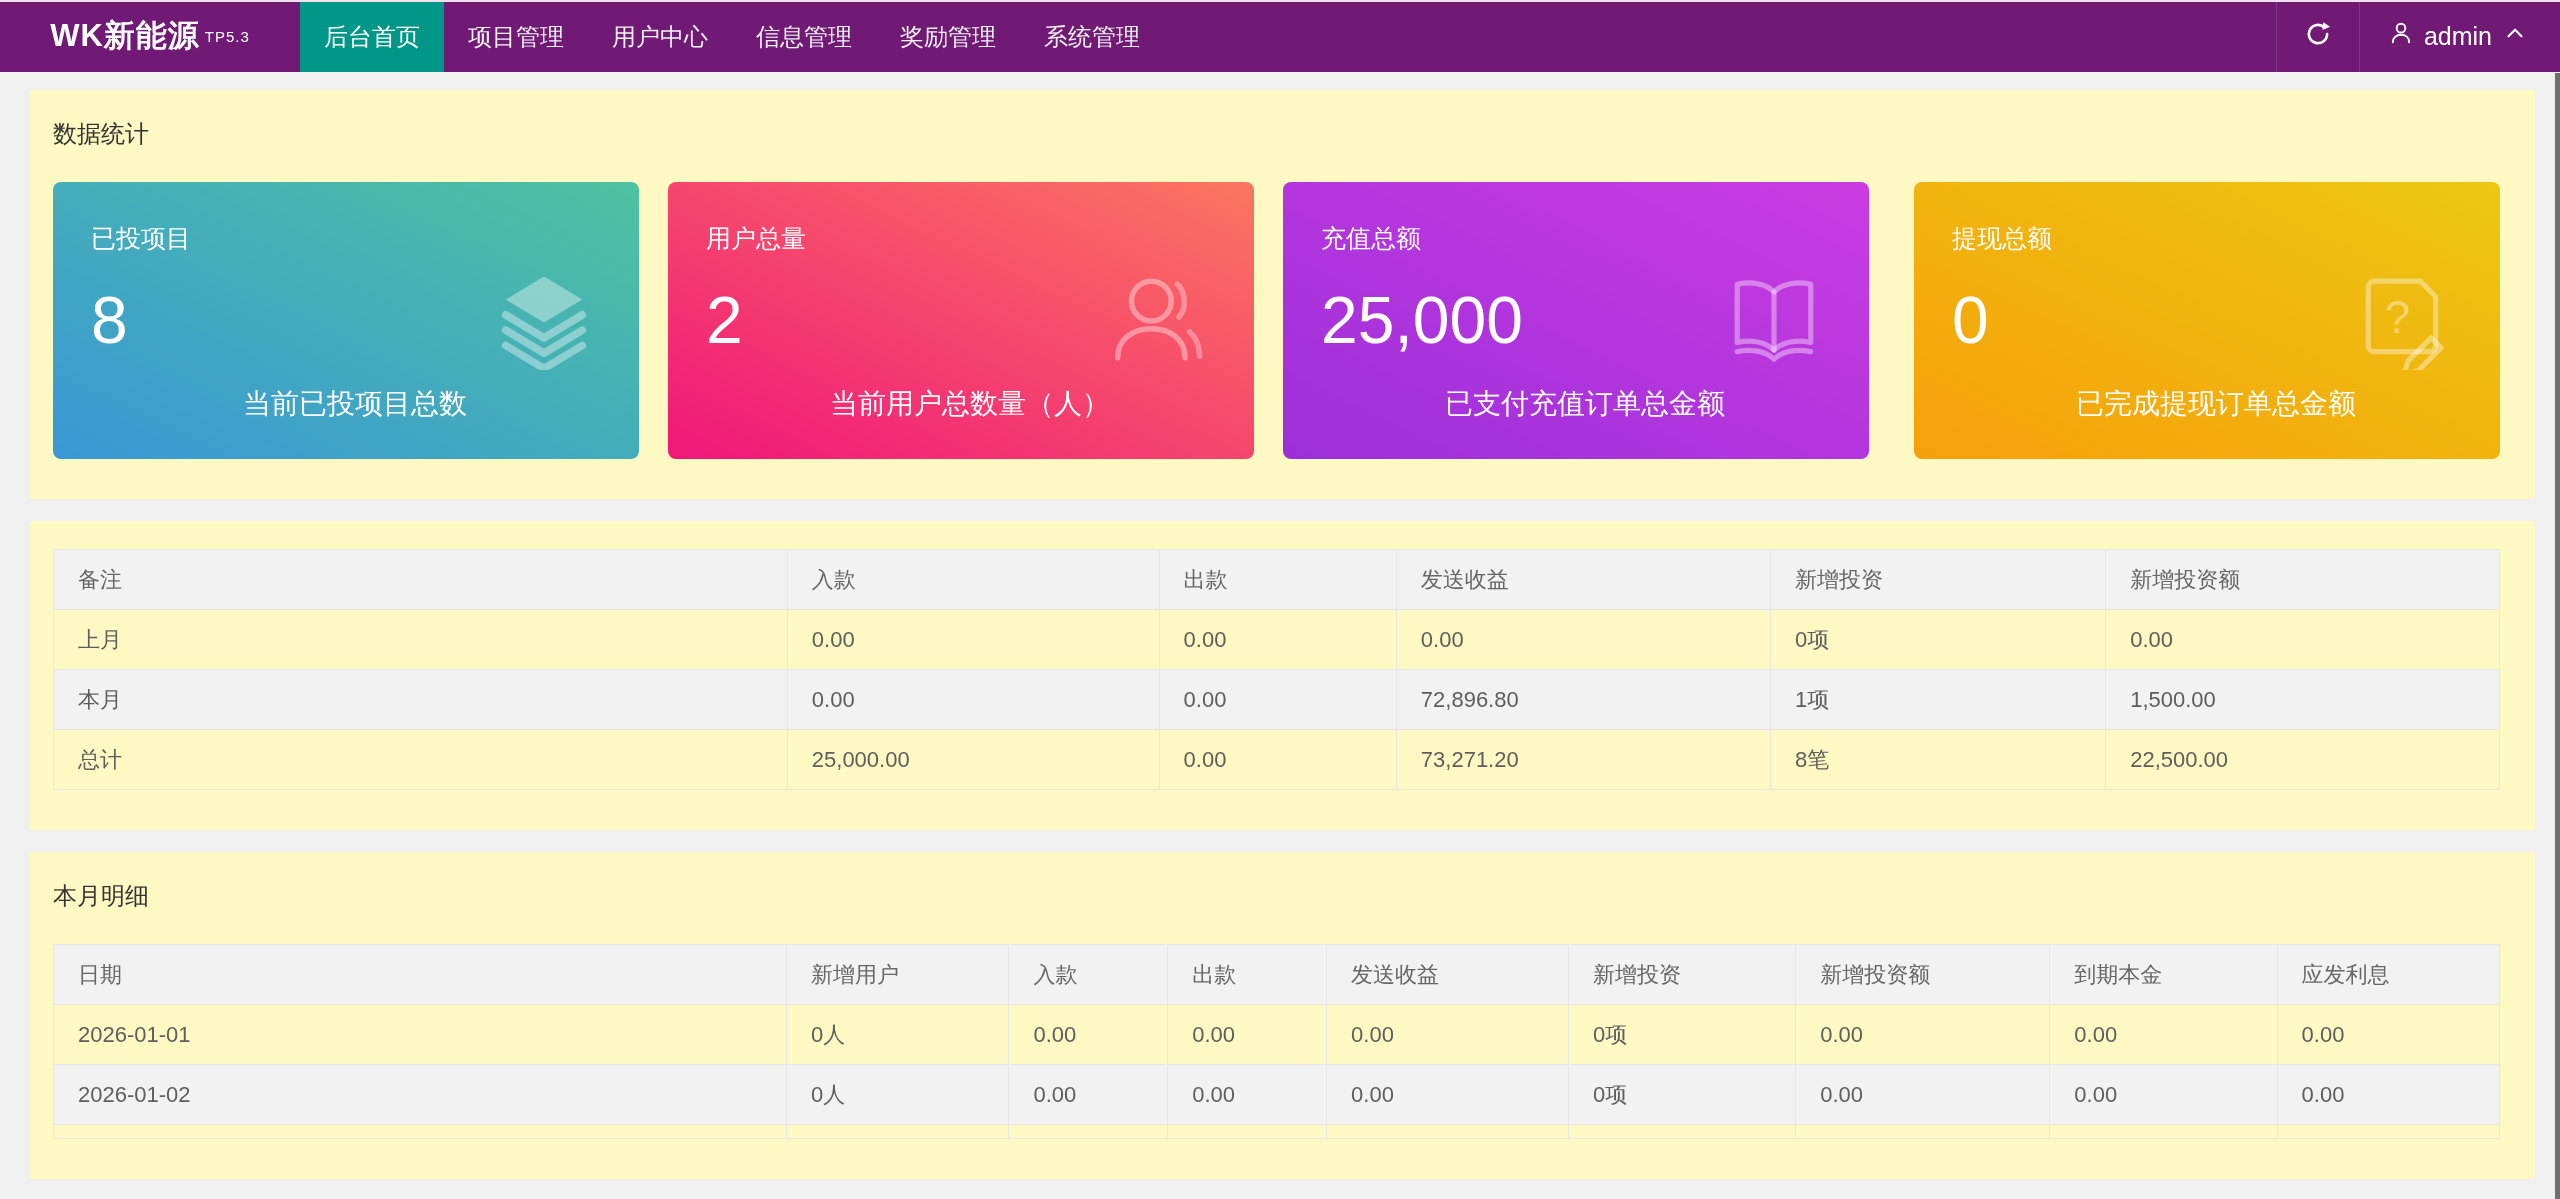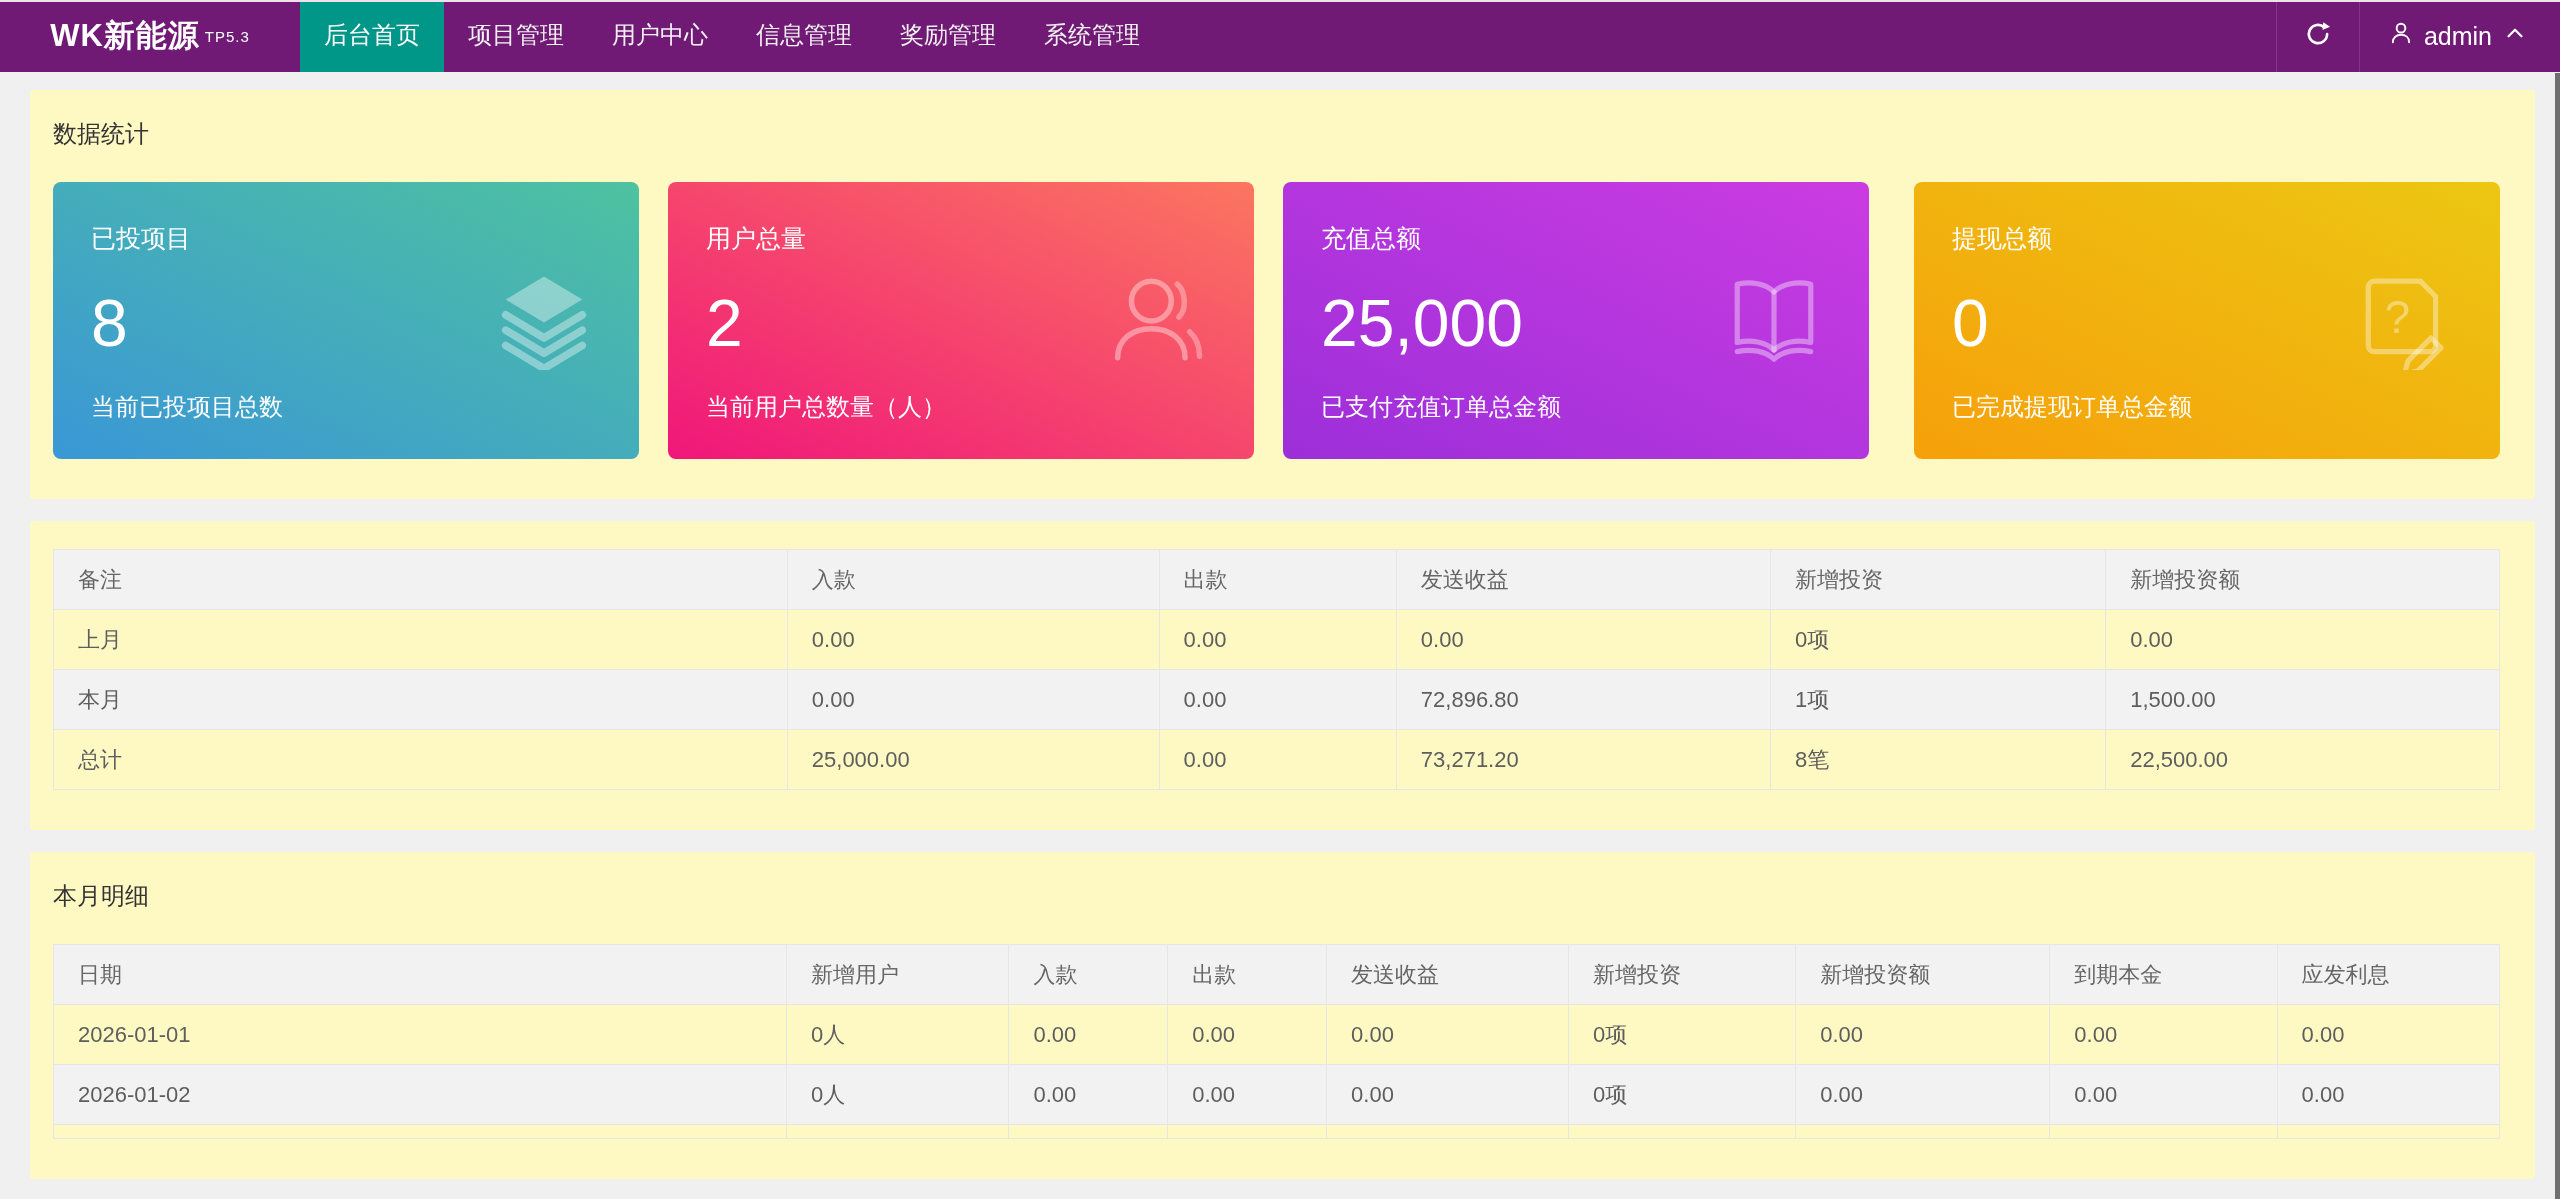--- a/index.html
+++ b/index.html
@@ -15,21 +15,21 @@
   
   .navbar {
     height:72px; background:#701a75; display:flex; align-items:stretch;
     position:relative; z-index:40;
   }
   .logo {
     width:300px; display:flex; align-items:center; justify-content:center;
     color:#ffffff; font-size:31px; font-weight:bold; letter-spacing:1px;
   }
   .logo sup { font-size:15px; font-weight:normal; margin-left:5px; }
-  .nav-items { display:flex; align-items:stretch;font-family:Liberation Mono, monospace; }
+  .nav-items { display:flex; align-items:stretch; }
   .nav-item {
     padding:0 24px; line-height:73px; min-width:144px; text-align:center;
     color:#f2f2f2; font-size:24px; cursor:pointer; white-space:nowrap;
   }
   .nav-item.active { background:#009688; color:#ffffff; }
   .nav-spacer { flex:1; }
   .nav-refresh {
     width:84px; display:flex; align-items:center; justify-content:center;
     border-left:1px solid rgba(255,255,255,0.12);
     border-right:1px solid rgba(255,255,255,0.12);
@@ -53,21 +53,21 @@
   
   .stat-cards { display:flex; gap:29px; }
   .stat-card {
     flex:1; height:277px; border-radius:8px; position:relative;
     color:#ffffff; padding:40px 20px 36px 38px;
     display:flex; flex-direction:column; justify-content:space-between;
     overflow:hidden;
   }
   .stat-title   { font-size:25px; }
   .stat-value   { font-size:66px; font-weight:400; line-height:1; }
-  .stat-caption { font-size:24px; }
+  .stat-caption { font-size:28px;text-align:center; }
   .stat-icon {
     position:absolute; right:46px; top:50%; transform:translateY(-50%);
     width:98px; height:98px; color:rgba(255,255,255,0.38);
   }
   .stat-icon svg { width:100%; height:100%; }
 
   
   table.data-table {
     width:100%; border-collapse:collapse; table-layout:fixed;
     font-size:22px; color:#5e5e5e;

